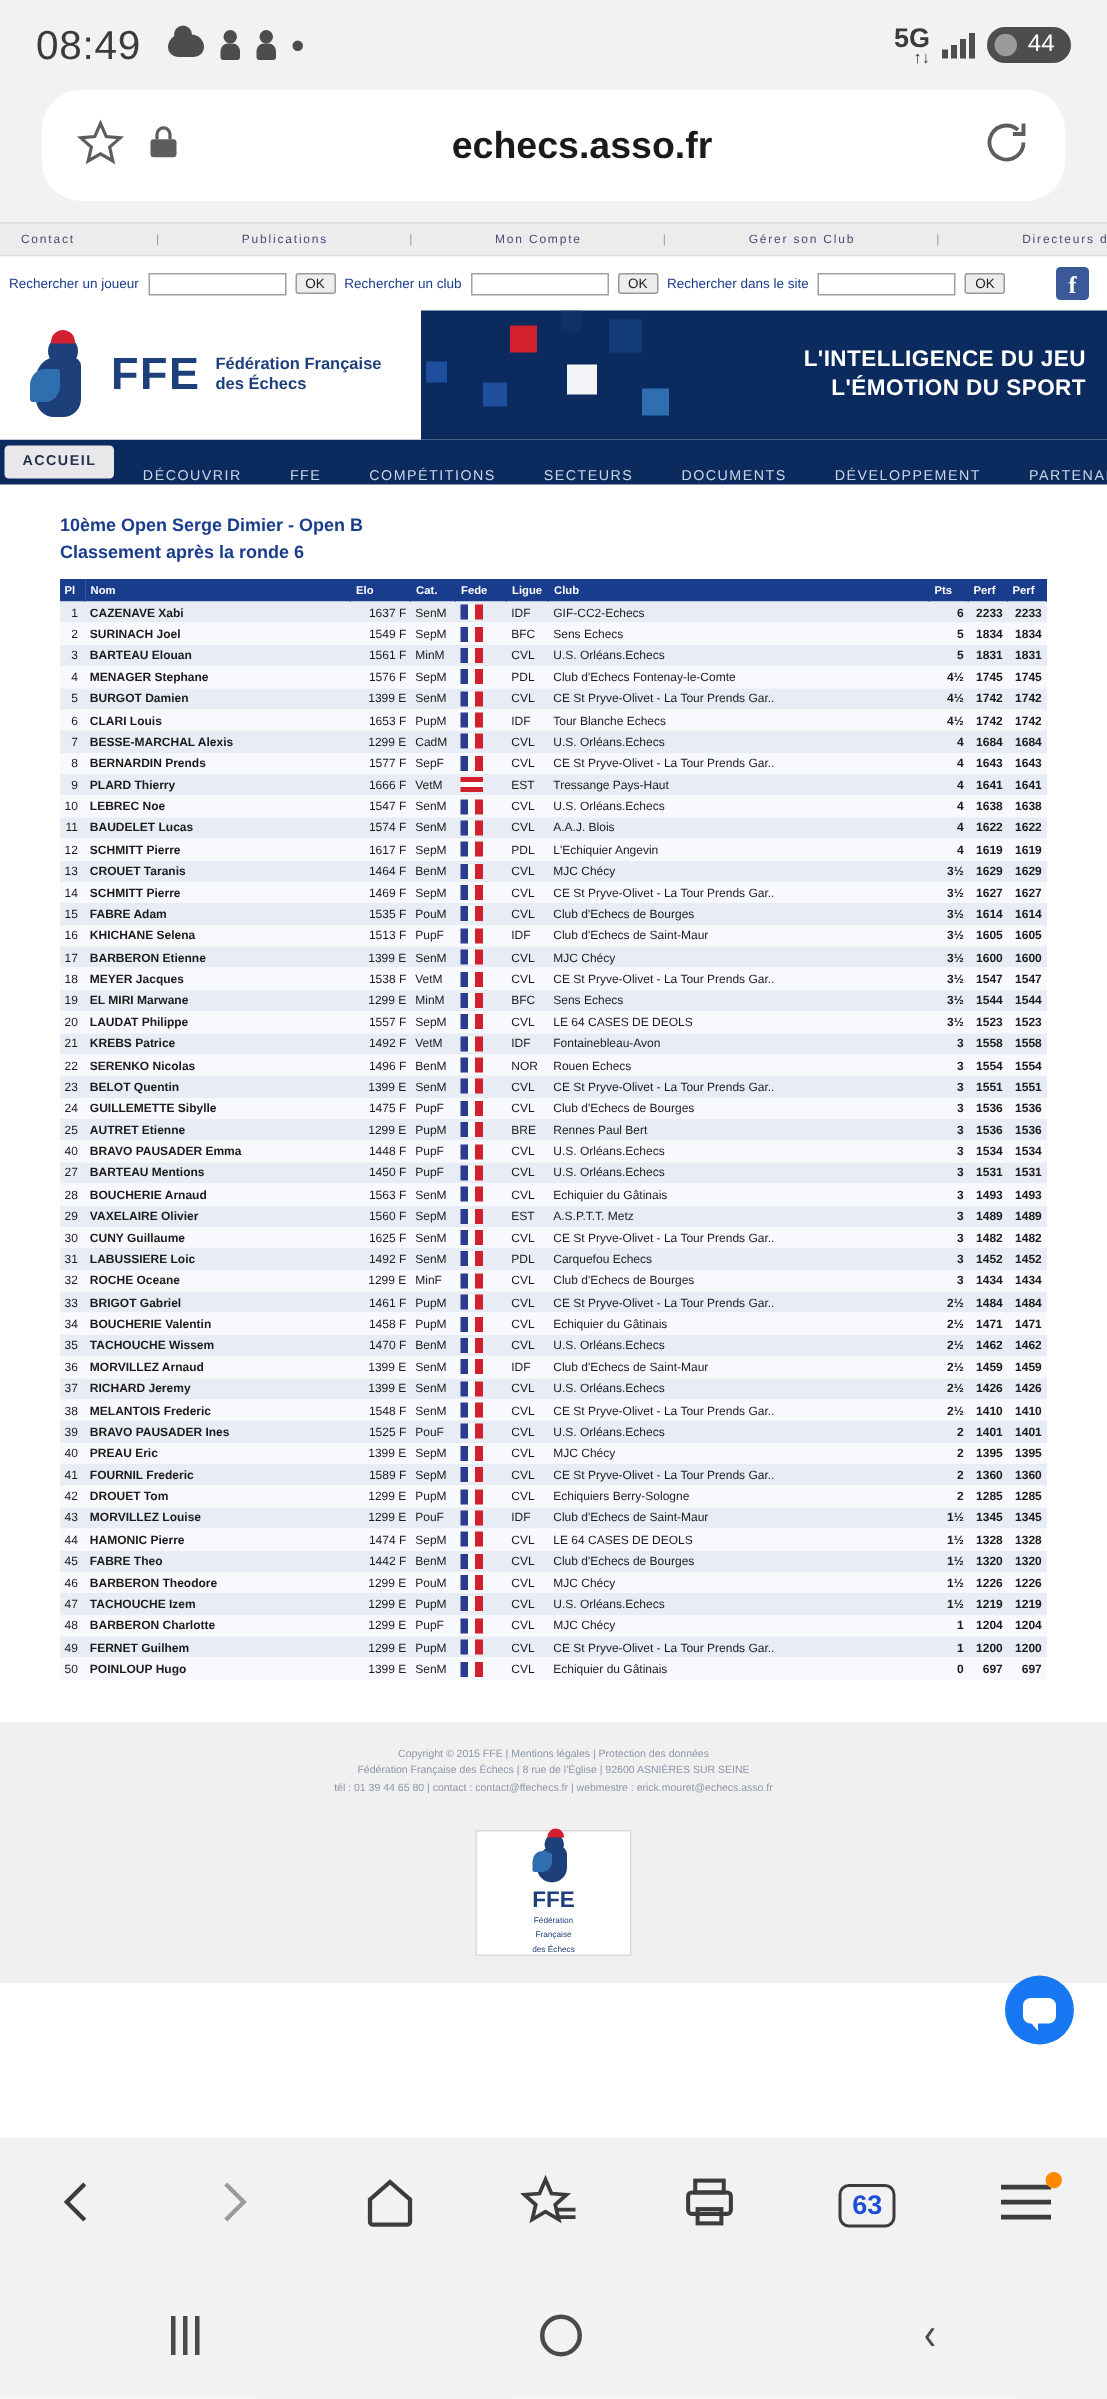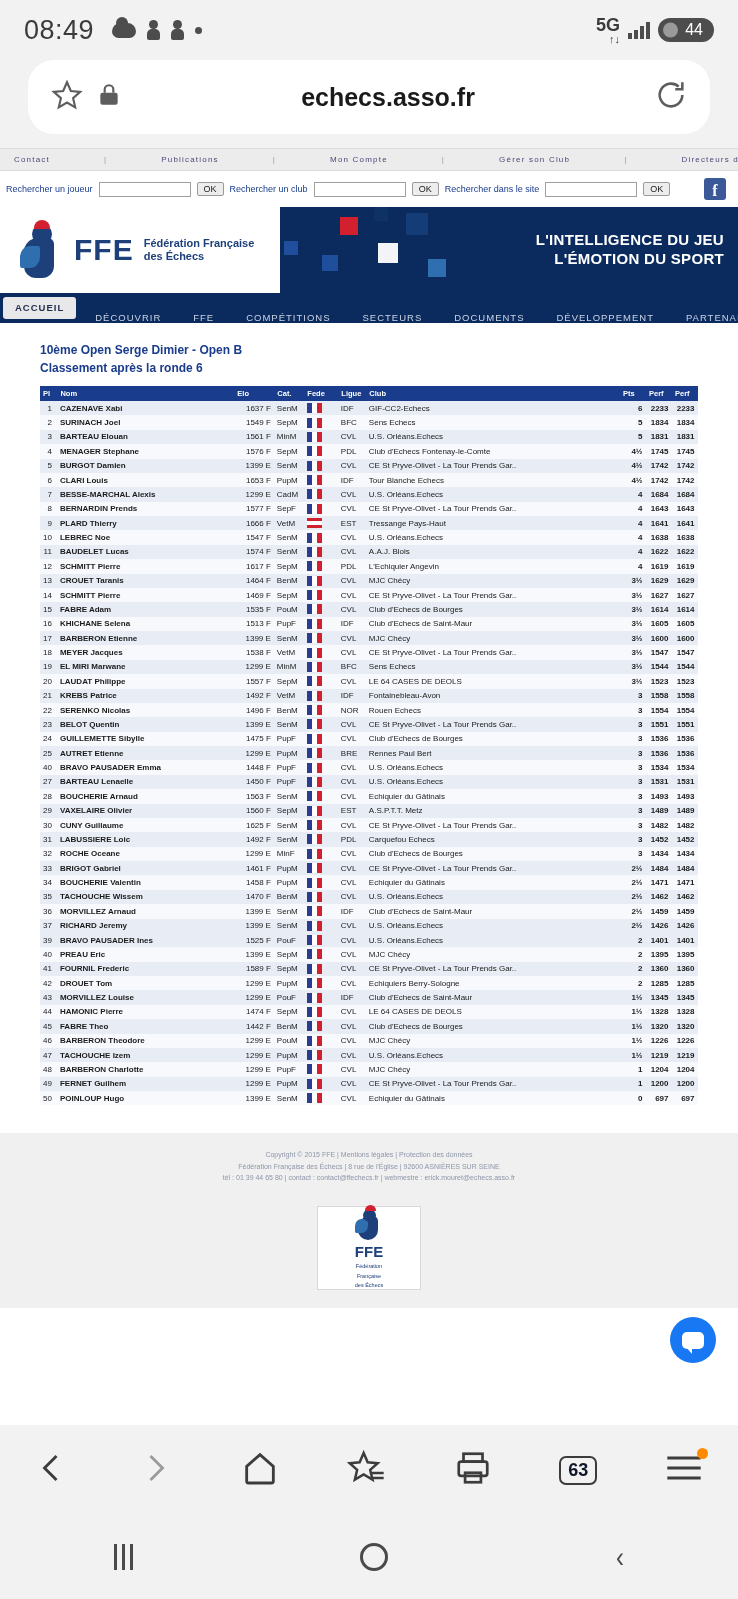--- a/index.html
+++ b/index.html
@@ -141,21 +141,21 @@
   .chatbubble {
     position: absolute; right: 22px; bottom: 236px; width: 46px; height: 46px;
     background: #1877f2; border-radius: 50%; display: flex; align-items: center; justify-content: center;
   }
   .chatbubble .b { width: 22px; height: 17px; background: #fff; border-radius: 5px; position: relative; }
   .chatbubble .b:after{content:"";position:absolute;left:4px;bottom:-5px;border-left:6px solid transparent;border-right:0 solid transparent;border-top:7px solid #fff;}
   
   .browserbar {
     position: absolute; left: 0; right: 0; bottom: 84px; height: 90px;
     background: #f2f2f2; display: flex; align-items: center; justify-content: space-around;
-    color: #0f172a;
+    color: #1d4ed8;
   }
   .browserbar .tab-count {
     border: 2.6px solid #3c3c3c; border-radius: 7px; font-size: 18px; font-weight: 700;
     padding: 2px 7px;
   }
   .menu-dot { position: relative; }
   .menu-dot:after {
     content:""; position:absolute; right:-4px; top:-5px; width:11px; height:11px;
     border-radius:50%; background:#ff8a00;
   }
@@ -622,21 +622,21 @@
             <td class="c-cat">PupF</td>
             <td class="c-fede"><span class="flag flag-fr"></span></td>
             <td class="c-ligue">CVL</td>
             <td class="c-club">U.S. Orléans.Echecs</td>
             <td class="c-pts">3</td>
             <td class="c-perf">1534</td>
             <td class="c-perf2">1534</td>
           </tr>
           <tr class="odd">
             <td class="c-pl">27</td>
-            <td class="c-nom">BARTEAU Lenaelle</td>
+            <td class="c-nom">BARTEAU Mentions</td>
             <td class="c-elo">1450 F</td>
             <td class="c-cat">PupF</td>
             <td class="c-fede"><span class="flag flag-fr"></span></td>
             <td class="c-ligue">CVL</td>
             <td class="c-club">U.S. Orléans.Echecs</td>
             <td class="c-pts">3</td>
             <td class="c-perf">1531</td>
             <td class="c-perf2">1531</td>
           </tr>
           <tr class="even">
@@ -751,20 +751,32 @@
             <td class="c-pl">37</td>
             <td class="c-nom">RICHARD Jeremy</td>
             <td class="c-elo">1399 E</td>
             <td class="c-cat">SenM</td>
             <td class="c-fede"><span class="flag flag-fr"></span></td>
             <td class="c-ligue">CVL</td>
             <td class="c-club">U.S. Orléans.Echecs</td>
             <td class="c-pts">2½</td>
             <td class="c-perf">1426</td>
             <td class="c-perf2">1426</td>
+          </tr>
+          <tr class="even">
+            <td class="c-pl">38</td>
+            <td class="c-nom">MELANTOIS Frederic</td>
+            <td class="c-elo">1548 F</td>
+            <td class="c-cat">SenM</td>
+            <td class="c-fede"><span class="flag flag-fr"></span></td>
+            <td class="c-ligue">CVL</td>
+            <td class="c-club">CE St Pryve-Olivet - La Tour Prends Gar..</td>
+            <td class="c-pts">2½</td>
+            <td class="c-perf">1410</td>
+            <td class="c-perf2">1410</td>
           </tr>
           <tr class="odd">
             <td class="c-pl">39</td>
             <td class="c-nom">BRAVO PAUSADER Ines</td>
             <td class="c-elo">1525 F</td>
             <td class="c-cat">PouF</td>
             <td class="c-fede"><span class="flag flag-fr"></span></td>
             <td class="c-ligue">CVL</td>
             <td class="c-club">U.S. Orléans.Echecs</td>
             <td class="c-pts">2</td>

